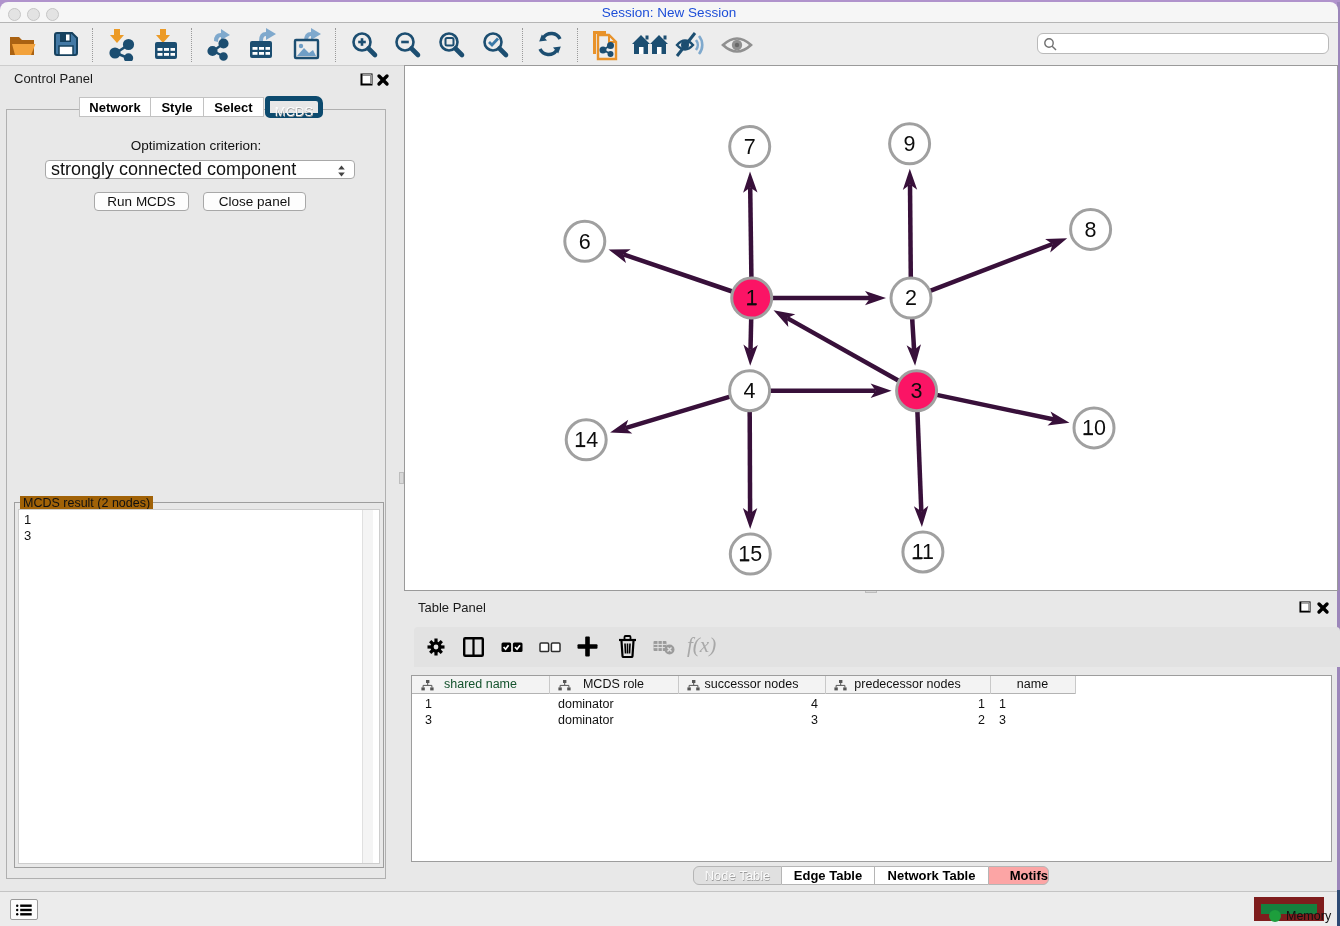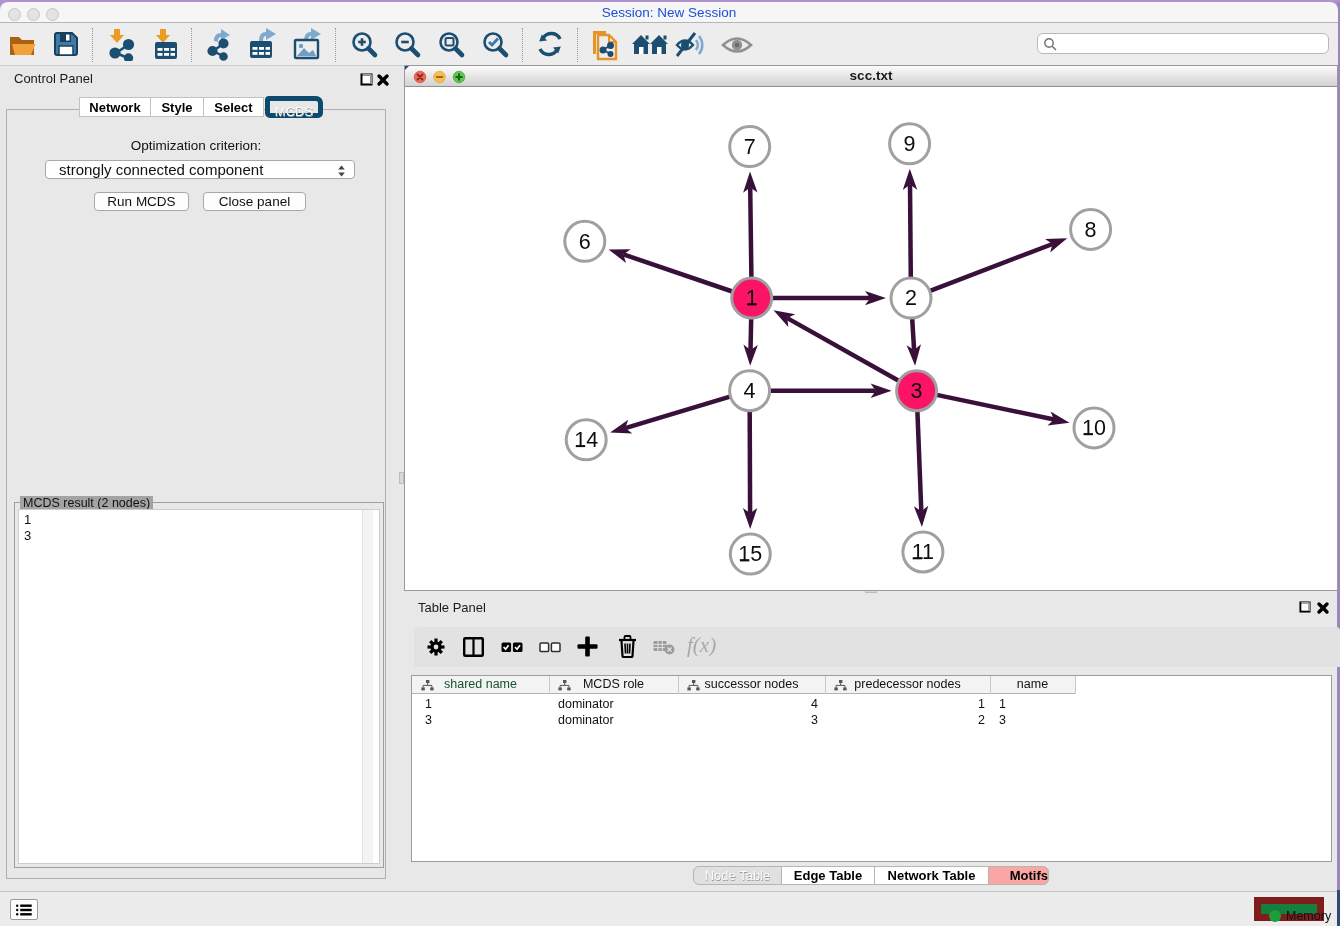--- a/index.html
+++ b/index.html
@@ -172,53 +172,39 @@
 
 <div class="abs" style="left:6px;top:109px;width:380px;height:770px;border:1px solid #b0b0b0;background:#e8e8e8"></div>
 
 <div class="abs" style="left:79px;top:97px;width:72px;height:20px;background:#fff;border:1px solid #c2c2c2;font-size:13px;font-weight:bold;text-align:center;line-height:19px;color:#000">Network</div>
 <div class="abs" style="left:151px;top:97px;width:53px;height:20px;background:#fff;border-top:1px solid #c2c2c2;border-bottom:1px solid #c2c2c2;border-right:1px solid #c2c2c2;font-size:13px;font-weight:bold;text-align:center;line-height:19px;color:#000">Style</div>
 <div class="abs" style="left:204px;top:97px;width:60px;height:20px;background:#fff;border-top:1px solid #c2c2c2;border-bottom:1px solid #c2c2c2;border-right:1px solid #c2c2c2;font-size:13px;font-weight:bold;text-align:center;line-height:19px;color:#000">Select</div>
 <div class="abs" style="left:265px;top:96px;width:58px;height:22px;background:#e7e7e7;border:5px solid #0c4a6e;border-radius:4px 7px 5px 5px;font-size:13px;text-align:center;line-height:21px;color:#fdfdfd;text-shadow:0.5px 0.5px 0.5px #9a9a9a">MCDS</div>
 
 <div class="abs" style="left:6px;top:138px;width:380px;text-align:center;font-size:13.5px;color:#111">Optimization criterion:</div>
 <div class="abs" style="left:45px;top:160px;width:310px;height:19px;background:#fff;border:1px solid #a8a8a8;border-radius:4px">
- <div style="font-size:15px;color:#111;line-height:17px;padding-left:13px">strongly connected component</div>
+ <div style="font-size:18px;color:#111;line-height:17px;padding-left:5px">strongly connected component</div>
  <svg class="abs" style="right:8px;top:3.5px" width="9" height="12" viewBox="0 0 9 12">
   <path d="M4.5,0.5 L7.8,4.4 L1.2,4.4 Z" fill="#444"></path>
       <path d="M4.5,11.5 L7.8,7.6 L1.2,7.6 Z" fill="#444"></path>
  </svg>
 </div>
 <div class="abs" style="left:94px;top:192px;width:95px;height:19px;background:#fdfdfd;border:1px solid #a8a8a8;border-radius:4px;font-size:13.5px;text-align:center;line-height:18px;color:#111">Run MCDS</div>
 <div class="abs" style="left:203px;top:192px;width:103px;height:19px;background:#fdfdfd;border:1px solid #a8a8a8;border-radius:4px;font-size:13.5px;text-align:center;line-height:18px;color:#111">Close panel</div>
 
 <div class="abs" style="left:14px;top:502px;width:370px;height:366px;border:1px solid #9e9e9e"></div>
-<div class="abs" style="left:20px;top:496px;background:#a3a3a3;padding:0 3px;font-size:12.5px;color:#111">MCDS result (2 nodes)</div>
+<div class="abs" style="left:20px;top:496px;background:#a16207;padding:0 3px;font-size:12.5px;color:#111">MCDS result (2 nodes)</div>
 <div class="abs" style="left:18px;top:509px;width:362px;height:355px;background:#fff;border:1px solid #cdcdcd"></div>
 <div class="abs" style="left:362px;top:510px;width:11px;height:353px;background:#f4f4f4;border-left:1px solid #e0e0e0"></div>
 <div class="abs" style="left:24px;top:512px;font-size:13px;color:#111;line-height:16px">1<br>3</div>
 
 <div class="abs" style="left:399px;top:472px;width:5px;height:12px;background:#d8d8d8;border:1px solid #bdbdbd"></div>
 <div class="abs" style="left:865px;top:588px;width:12px;height:5px;background:#d8d8d8;border:1px solid #bdbdbd"></div>
 
 <div class="abs" style="left:404px;top:65px;width:934px;height:526px;border:1px solid #9a9a9a;background:#fff">
- <div class="abs" style="left:0;top:0;width:932px;height:21px;background:linear-gradient(#fbfbfb,#d2d2d2);border-bottom:1px solid #8f8f8f">
-  <svg class="abs" style="left:0;top:0" width="4" height="4" viewBox="0 0 4 4">
-        <path d="M0,0 L4,0 L0,4 Z" fill="#2b4d84"></path>
-      </svg>
-  <svg class="abs" style="left:8px;top:4px" width="62" height="14" viewBox="0 0 62 14">
-   <circle cx="7" cy="7" r="5.8" fill="#ee6a5e" stroke="#d35648" stroke-width="0.8"></circle>
-   <path d="M4.5,4.5 L9.5,9.5 M9.5,4.5 L4.5,9.5" stroke="#8e2a20" stroke-width="1.8" stroke-linecap="round"></path>
-   <circle cx="26.5" cy="7" r="5.8" fill="#f6bd4f" stroke="#dfa73b" stroke-width="0.8"></circle>
-   <line x1="23" y1="7" x2="30" y2="7" stroke="#9a6a17" stroke-width="2"></line>
-   <circle cx="46" cy="7" r="5.8" fill="#62c455" stroke="#4ea63f" stroke-width="0.8"></circle>
-   <path d="M42.5,7 L49.5,7 M46,3.5 L46,10.5" stroke="#156415" stroke-width="2"></path>
-  </svg>
-  <div style="text-align:center;font-size:13.5px;font-weight:bold;color:#1a1a1a;line-height:20px">scc.txt</div>
- </div>
  <svg class="abs" style="left:0;top:21px" width="932" height="503" viewBox="0 0 932 503">
 <path d="M346.4,190.6 L345.2,100.4" stroke="#38103a" stroke-width="4.5" fill="none"></path>
 <path d="M345.0,84.6 L352.5,105.5 L345.2,100.4 L338.1,105.7 Z" fill="#38103a"></path>
 <path d="M327.3,204.5 L218.4,167.4" stroke="#38103a" stroke-width="4.5" fill="none"></path>
 <path d="M203.5,162.4 L225.7,162.3 L218.4,167.4 L221.0,175.9 Z" fill="#38103a"></path>
 <path d="M367.2,211.1 L465.2,211.1" stroke="#38103a" stroke-width="4.5" fill="none"></path>
 <path d="M481.0,211.1 L460.0,218.3 L465.2,211.1 L460.0,203.9 Z" fill="#38103a"></path>
 <path d="M346.2,231.6 L345.5,262.9" stroke="#38103a" stroke-width="4.5" fill="none"></path>
 <path d="M345.2,278.7 L338.4,257.5 L345.5,262.9 L352.8,257.9 Z" fill="#38103a"></path>
 <path d="M505.8,190.6 L505.0,97.6" stroke="#38103a" stroke-width="4.5" fill="none"></path>

